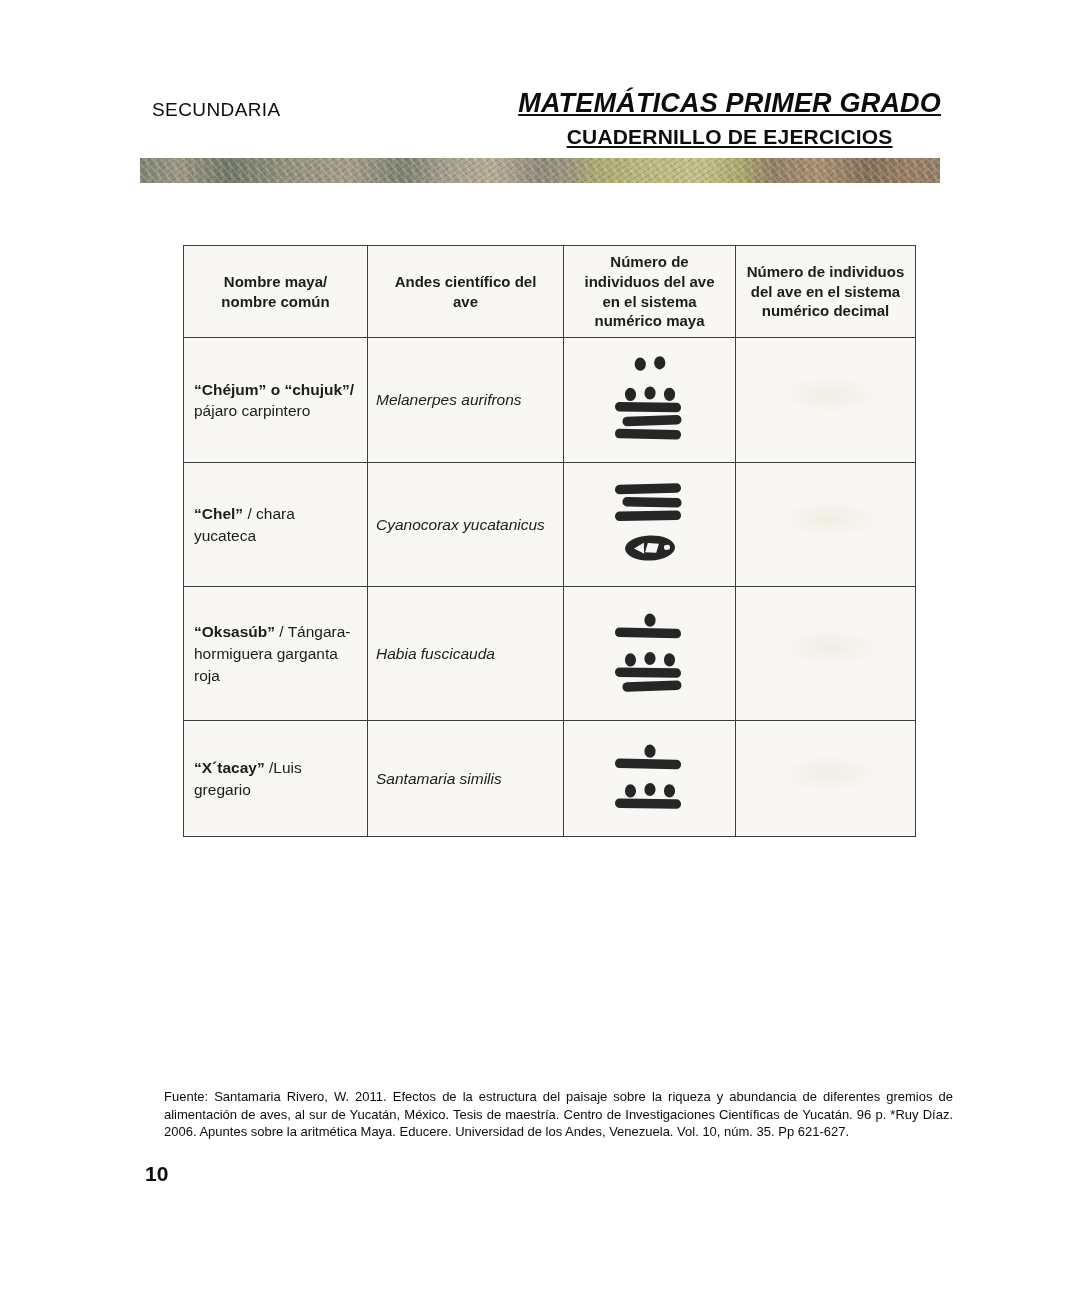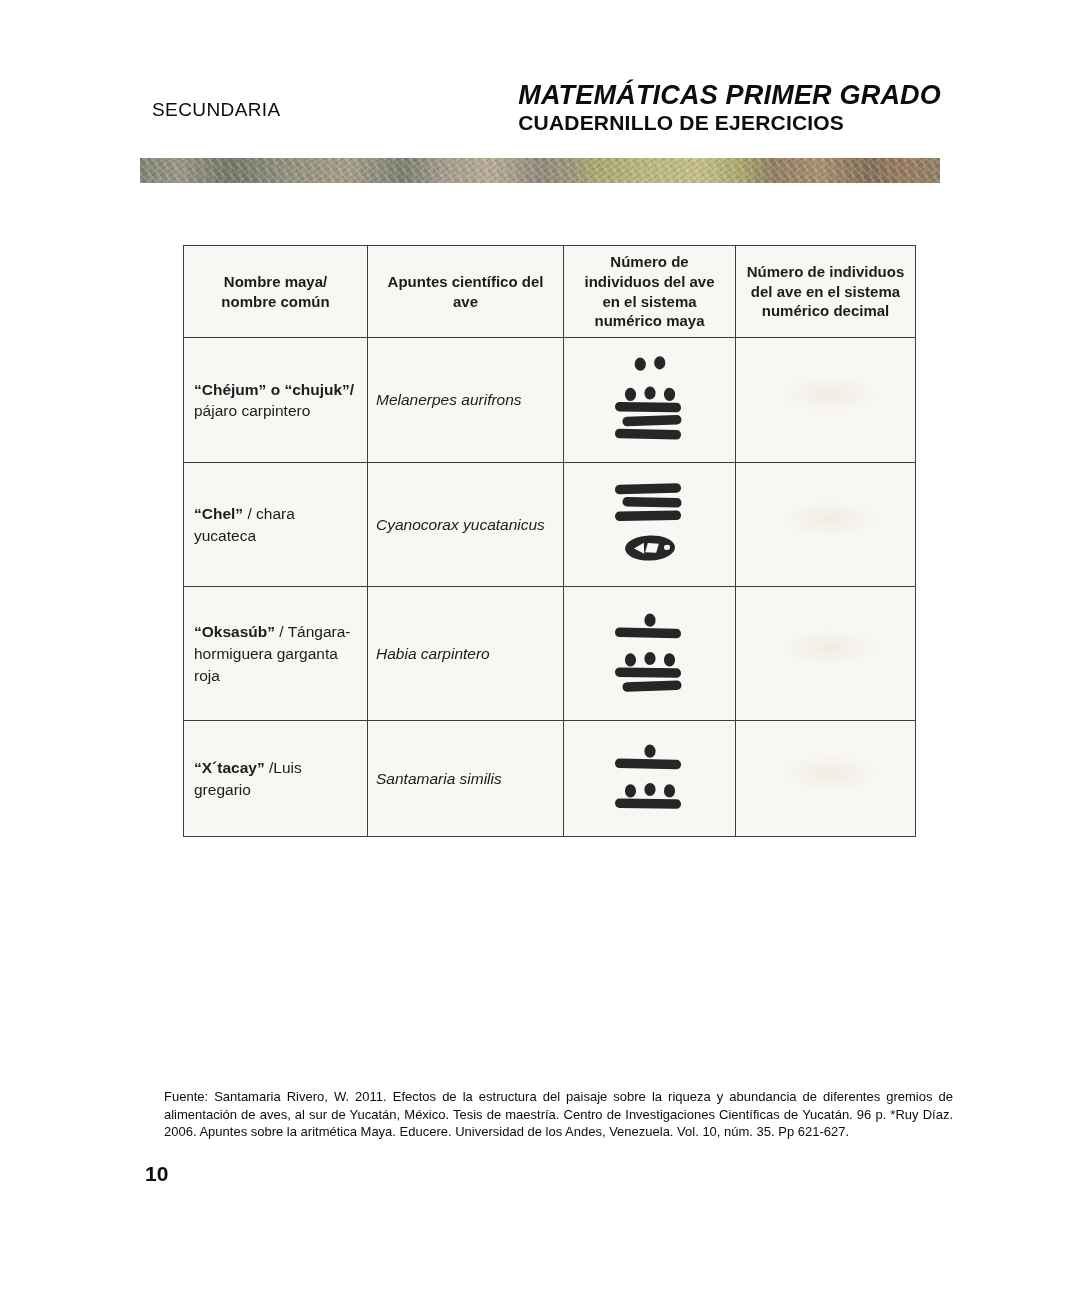--- a/index.html
+++ b/index.html
@@ -5,27 +5,27 @@
   html,body{margin:0;padding:0;background:#ffffff;}
   .page{
     position:relative;width:1080px;height:1311px;background:#ffffff;
     font-family:"Liberation Sans", sans-serif;color:#111;overflow:hidden;
   }
   
   .eyebrow{
     position:absolute;left:152px;top:99px;
     font-size:19px;font-weight:500;letter-spacing:.4px;color:#0d0d0d;
   }
-  .hdr-right{position:absolute;right:139px;top:80px;text-align:left;}
+  .hdr-right{position:absolute;right:139px;top:88px;text-align:center;text-decoration:underline;}
   .title{
     font-size:27px;font-weight:700;font-style:italic;color:#0d0d0d;
     letter-spacing:.2px;line-height:1.15;
   }
   .subtitle{
-    font-size:21px;font-weight:600;color:#0d0d0d;letter-spacing:.2px;
+    font-size:21px;font-weight:600;color:#0d0d0d;margin-top:6px;letter-spacing:.2px;
   }
   
   .stone-strip{
     position:absolute;left:140px;top:158px;width:800px;height:25px;
     background:
       repeating-linear-gradient(48deg, rgba(255,255,255,.14) 0 2px, rgba(0,0,0,0) 2px 6px),
       repeating-linear-gradient(-33deg, rgba(40,35,25,.16) 0 1px, rgba(0,0,0,0) 1px 5px),
       repeating-linear-gradient(80deg, rgba(255,255,240,.10) 0 3px, rgba(0,0,0,0) 3px 9px),
       linear-gradient(90deg,
         #7d8170 0%, #989381 5%, #6e7464 11%, #8e8c79 18%, #a29a86 26%,
@@ -90,21 +90,21 @@
     <colgroup>
       <col class="col-name">
         <col class="col-sci">
         <col class="col-maya">
         <col class="col-dec">
     </colgroup>
     <thead>
       <tr>
         <th>Nombre maya/
 nombre común</th>
-        <th>Apuntes científico del
+        <th>Andes científico del
 ave</th>
         <th>Número de
 individuos del ave
 en el sistema
 numérico maya</th>
         <th>Número de individuos
 del ave en el sistema
 numérico decimal</th>
       </tr>
     </thead>
@@ -135,21 +135,21 @@
                   <ellipse cx="50" cy="68" rx="25" ry="12.5"></ellipse>
                   <polygon fill="#f8f7f4" points="34,68 44,62.5 44,73.5"></polygon>
                   <polygon fill="#f8f7f4" points="48,63 59,64 56,73 45,72"></polygon>
                   <rect fill="#f8f7f4" x="64" y="65.5" width="6" height="5" rx="2"></rect>
                 </g>
               </svg></span></td>
         <td class="c4"></td>
       </tr>
       <tr class="r3">
         <td class="c1"><span class="b">“Oksasúb”</span> <span>/ Tángara-hormiguera garganta roja</span></td>
-        <td class="c2">Habia carpintero</td>
+        <td class="c2">Habia fuscicauda</td>
         <td class="c3"><span class="numeral"><svg width="100" height="85.9" viewBox="0 0 100 85.9" fill="#262626" xmlns="http://www.w3.org/2000/svg">
                 <ellipse cx="50" cy="11.2" rx="5.6" ry="6.6" transform="rotate(-2 50 11.2)"></ellipse>
                 <rect x="15" y="19.2" width="66" height="9.5" rx="4.5" transform="rotate(1.28 50 23.95)"></rect>
                 <ellipse cx="30.5" cy="50.900000000000006" rx="5.6" ry="6.6" transform="rotate(-1.2 30.5 50.900000000000006)"></ellipse>
                 <ellipse cx="50" cy="49.50000000000001" rx="5.6" ry="6.6" transform="rotate(2.2 50 49.50000000000001)"></ellipse>
                 <ellipse cx="69.5" cy="50.900000000000006" rx="5.6" ry="6.6" transform="rotate(-1.8 69.5 50.900000000000006)"></ellipse>
                 <rect x="15" y="58.900000000000006" width="66" height="9.5" rx="4.5" transform="rotate(0.96 50 63.650000000000006)"></rect>
                 <rect x="22.5" y="72.4" width="59" height="9.5" rx="4.5" transform="rotate(-1.92 50 77.15)"></rect>
               </svg></span></td>
         <td class="c4"></td>

